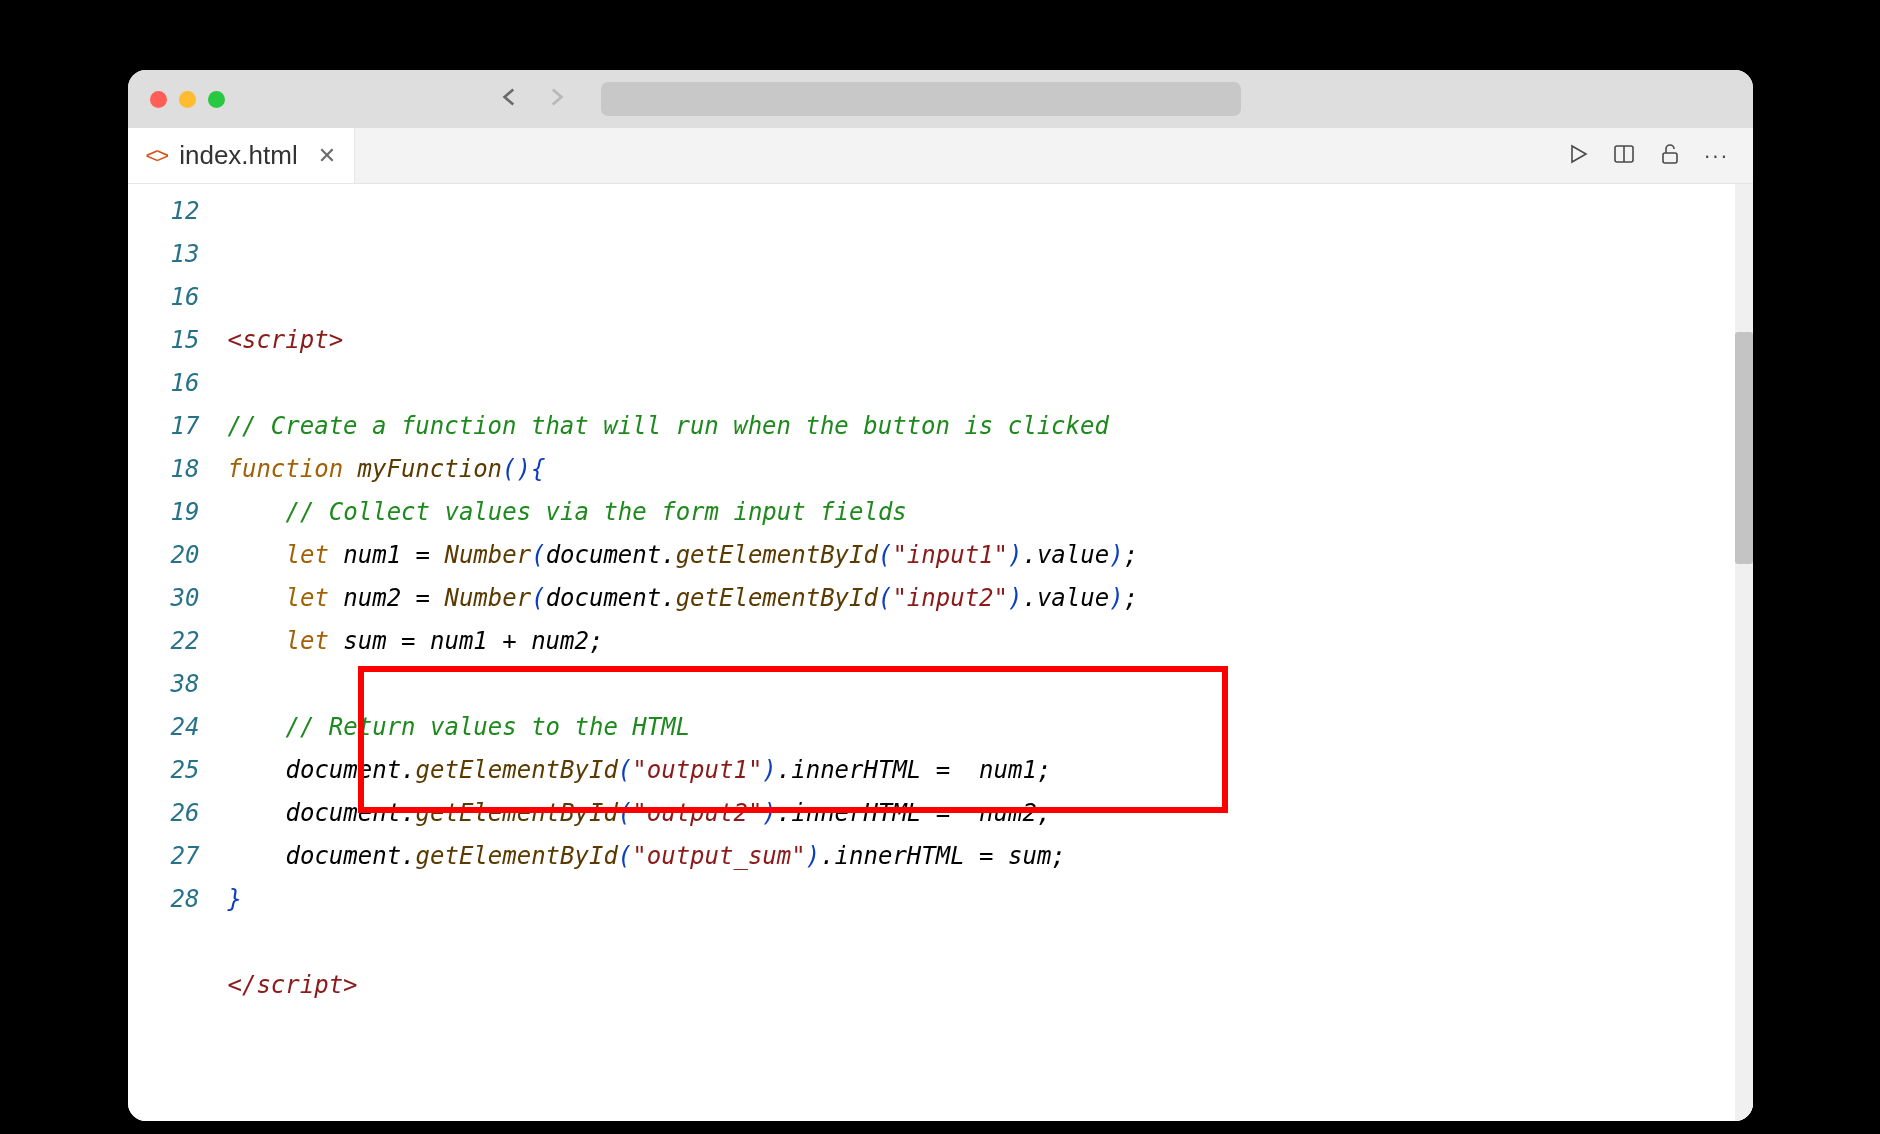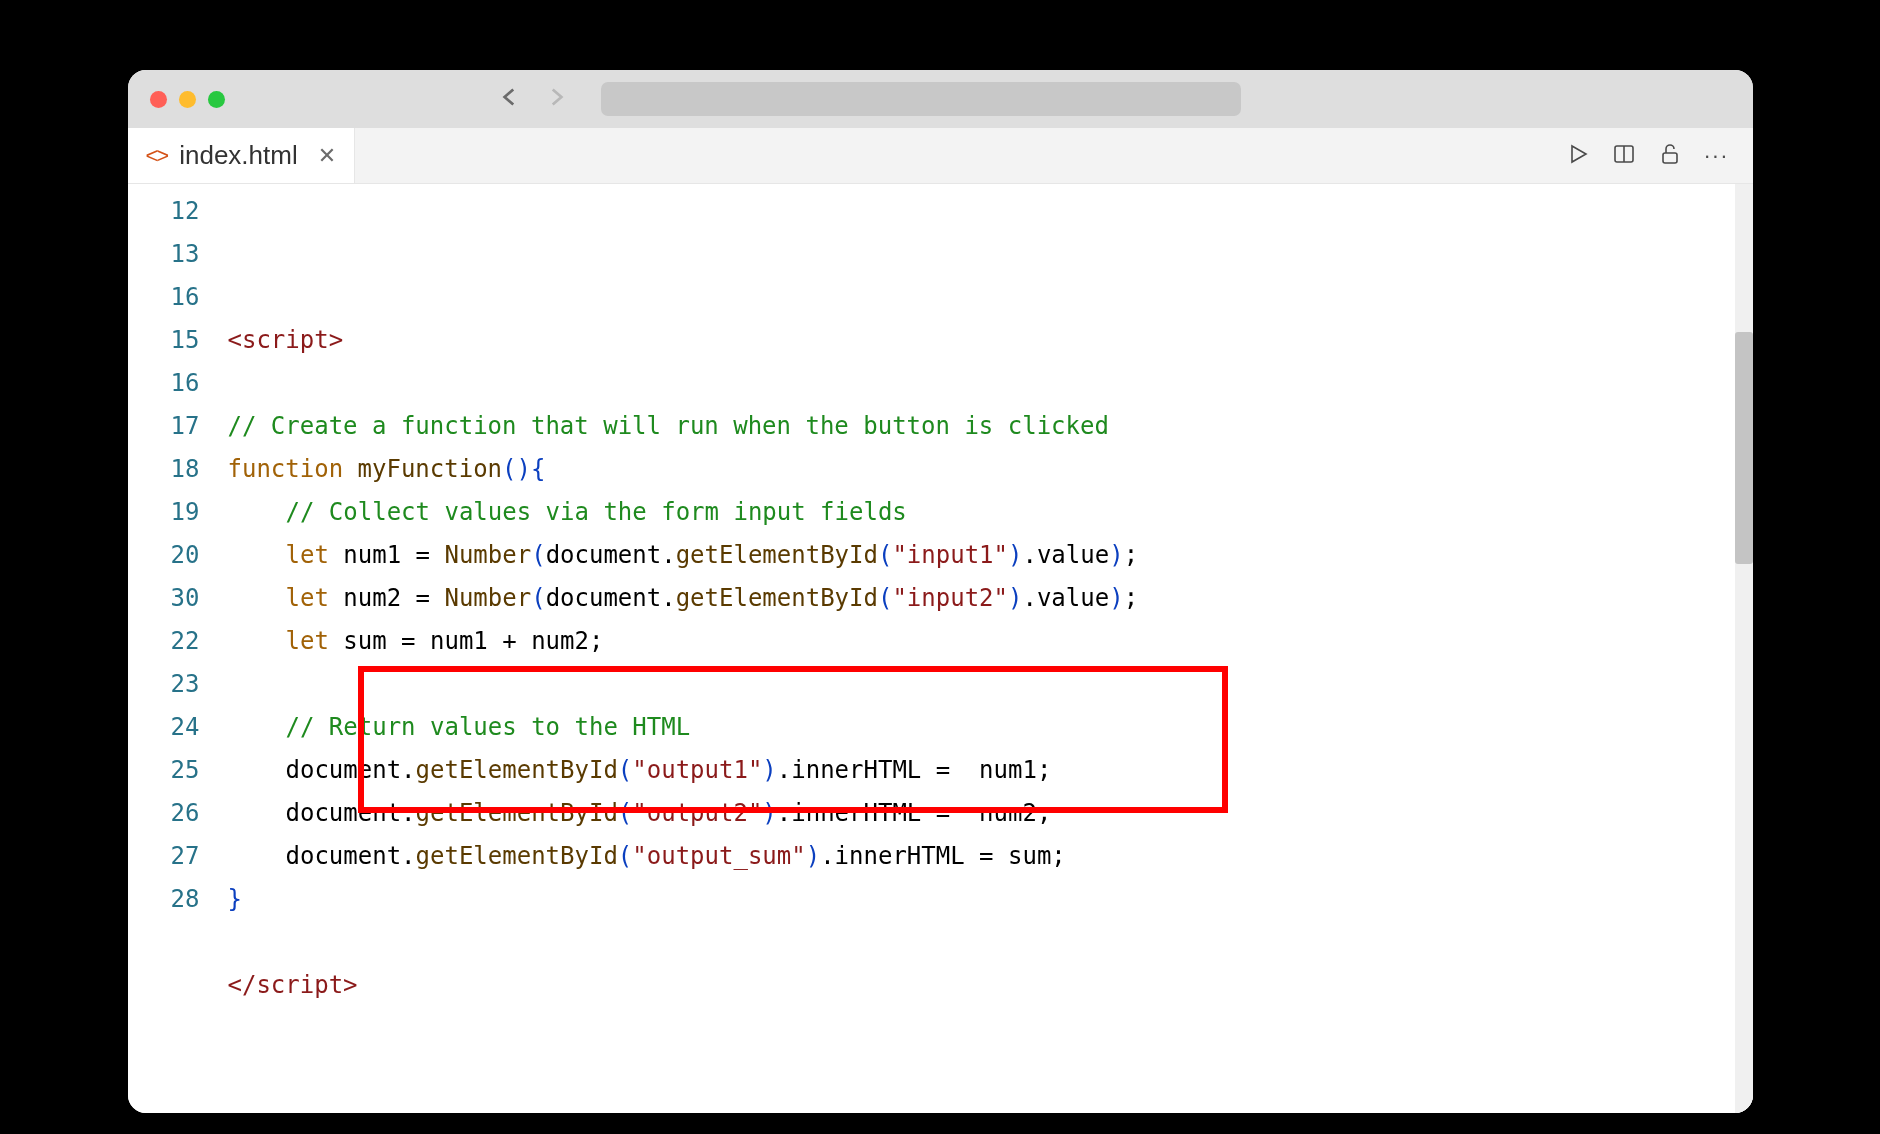--- a/index.html
+++ b/index.html
@@ -78,29 +78,29 @@
       width: 86px;
       padding: 6px 14px 20px 0;
       text-align: right;
       font-family: 'SF Mono', Menlo, Consolas, monospace;
       font-size: 24px;
       line-height: 43px;
       color: #277289;
     }
     .code {
       flex: 1;
-      padding: 6px 0 20px 14px;
+      padding: 6px 0 28px 14px;
       font-family: 'SF Mono', Menlo, Consolas, monospace;
       font-size: 24px;
       line-height: 43px;
       color: #000;
       position: relative;
       white-space: pre;
     }
-    .line { height: 43px; display: flex; align-items: center; }
+    .line { height: 43px; display: flex; align-items: center; font-style: italic; }
     .i1 { padding-left: 0; }
     .i2 { padding-left: 58px; }
     .tok-tag { color: #8b1a1a; }
     .tok-comment { color: #1e8a1e; }
     .tok-kw { color: #a16207; }
     .tok-fn { color: #5a3a00; }
     .tok-paren { color: #0b3fbf; }
     .tok-brace { color: #0b3fbf; }
     .tok-str { color: #8b1a1a; }
     .tok-var { color: #000; }
@@ -193,21 +193,21 @@
         <div class="line" style="justify-content: flex-end;">13</div>
         <div class="line" style="justify-content: flex-end;">16</div>
         <div class="line" style="justify-content: flex-end;">15</div>
         <div class="line" style="justify-content: flex-end;">16</div>
         <div class="line" style="justify-content: flex-end;">17</div>
         <div class="line" style="justify-content: flex-end;">18</div>
         <div class="line" style="justify-content: flex-end;">19</div>
         <div class="line" style="justify-content: flex-end;">20</div>
         <div class="line" style="justify-content: flex-end;">30</div>
         <div class="line" style="justify-content: flex-end;">22</div>
-        <div class="line" style="justify-content: flex-end;">23</div>
+        <div class="line" style="justify-content: flex-end;">38</div>
         <div class="line" style="justify-content: flex-end; padding-left: 20px;">24</div>
         <div class="line" style="justify-content: flex-end;">25</div>
         <div class="line" style="justify-content: flex-end;">26</div>
         <div class="line" style="justify-content: flex-end; padding-left: 12px;">27</div>
         <div class="line" style="justify-content: flex-end;">28</div>
       </div>
     <div class="code" id="code">
       <div class="line i1"></div><div class="line i1"><span class="tok-tag">&lt;script&gt;</span></div><div class="line i1"></div><div class="line i1"><span class="tok-comment">// Create a function that will run when the button is clicked</span></div><div class="line i1"><span class="tok-kw">function</span><span> </span><span class="tok-fn">myFunction</span><span class="tok-paren">()</span><span class="tok-brace">{</span></div><div class="line i2"><span class="tok-comment">// Collect values via the form input fields</span></div><div class="line i2"><span class="tok-kw">let</span><span class="tok-var"> num1 </span><span class="tok-op">=</span><span> </span><span class="tok-fn">Number</span><span class="tok-paren">(</span><span class="tok-var">document</span><span class="tok-op">.</span><span class="tok-fn">getElementById</span><span class="tok-paren">(</span><span class="tok-str">"input1"</span><span class="tok-paren">)</span><span class="tok-op">.</span><span class="tok-var">value</span><span class="tok-paren">)</span><span class="tok-op">;</span></div><div class="line i2"><span class="tok-kw">let</span><span class="tok-var"> num2 </span><span class="tok-op">=</span><span> </span><span class="tok-fn">Number</span><span class="tok-paren">(</span><span class="tok-var">document</span><span class="tok-op">.</span><span class="tok-fn">getElementById</span><span class="tok-paren">(</span><span class="tok-str">"input2"</span><span class="tok-paren">)</span><span class="tok-op">.</span><span class="tok-var">value</span><span class="tok-paren">)</span><span class="tok-op">;</span></div><div class="line i2"><span class="tok-kw">let</span><span class="tok-var"> sum </span><span class="tok-op">=</span><span class="tok-var"> num1 </span><span class="tok-op">+</span><span class="tok-var"> num2</span><span class="tok-op">;</span></div><div class="line i1"></div><div class="line i2"><span class="tok-comment">// Return values to the HTML</span></div><div class="line i2"><span class="tok-var">document</span><span class="tok-op">.</span><span class="tok-fn">getElementById</span><span class="tok-paren">(</span><span class="tok-str">"output1"</span><span class="tok-paren">)</span><span class="tok-op">.</span><span class="tok-var">innerHTML</span><span class="tok-op"> =  </span><span class="tok-var">num1</span><span class="tok-op">;</span></div><div class="line i2"><span class="tok-var">document</span><span class="tok-op">.</span><span class="tok-fn">getElementById</span><span class="tok-paren">(</span><span class="tok-str">"output2"</span><span class="tok-paren">)</span><span class="tok-op">.</span><span class="tok-var">innerHTML</span><span class="tok-op"> =  </span><span class="tok-var">num2</span><span class="tok-op">;</span></div><div class="line i2"><span class="tok-var">document</span><span class="tok-op">.</span><span class="tok-fn">getElementById</span><span class="tok-paren">(</span><span class="tok-str">"output_sum"</span><span class="tok-paren">)</span><span class="tok-op">.</span><span class="tok-var">innerHTML</span><span class="tok-op"> = </span><span class="tok-var">sum</span><span class="tok-op">;</span></div><div class="line i1"><span class="tok-brace">}</span></div><div class="line i1"></div><div class="line i1"><span class="tok-tag">&lt;/script&gt;</span></div><div class="highlight-box"></div>
     </div>
     <div class="scrollbar-track">

